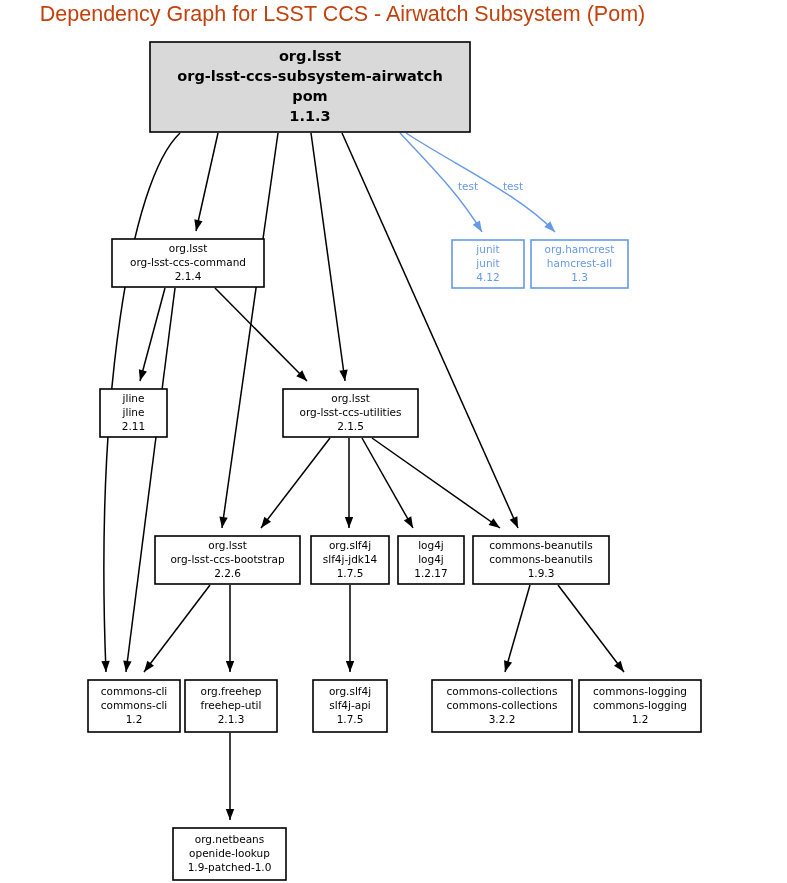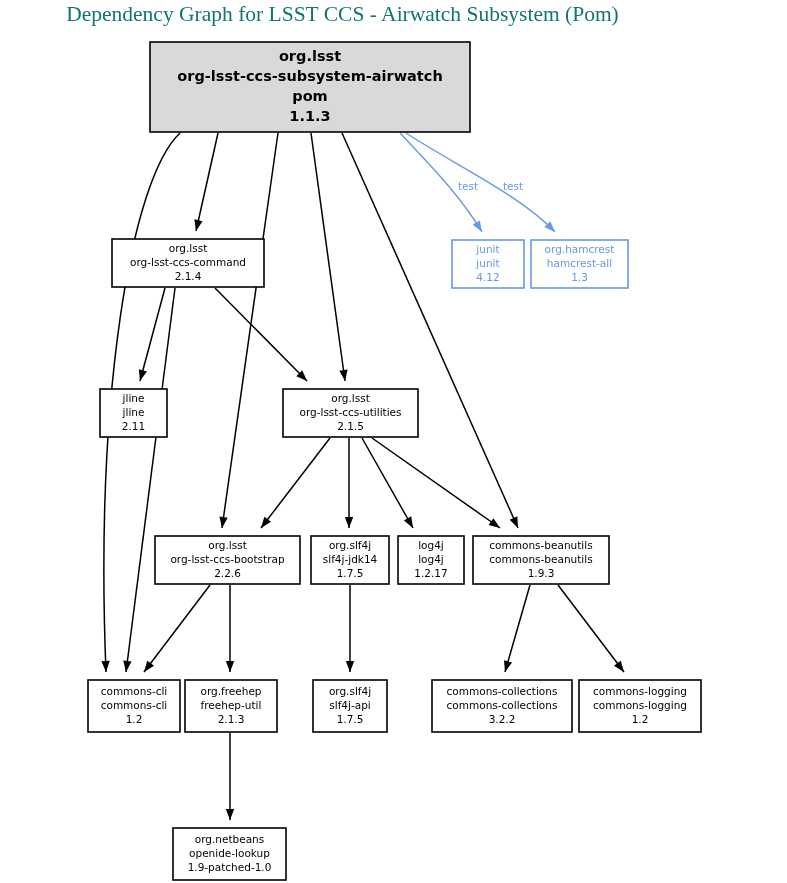--- a/index.html
+++ b/index.html
@@ -14,23 +14,23 @@
     background: #ffffff;
     overflow: hidden;
     font-family: "DejaVu Sans", sans-serif;
   }
   #graph-title {
     position: absolute;
     left: 0;
     top: 2px;
     width: 685px;
     text-align: center;
-    font-family: Liberation Serif, serif;
+    font-family: Liberation Sans, sans-serif;
     font-size: 21.5px;
-    color: #0f766e;
+    color: #c2410c;
     white-space: nowrap;
     letter-spacing: 0px;
   }
   svg#graph-canvas {
     position: absolute;
     left: 0;
     top: 0;
     width: 787px;
     height: 883px;
   }

